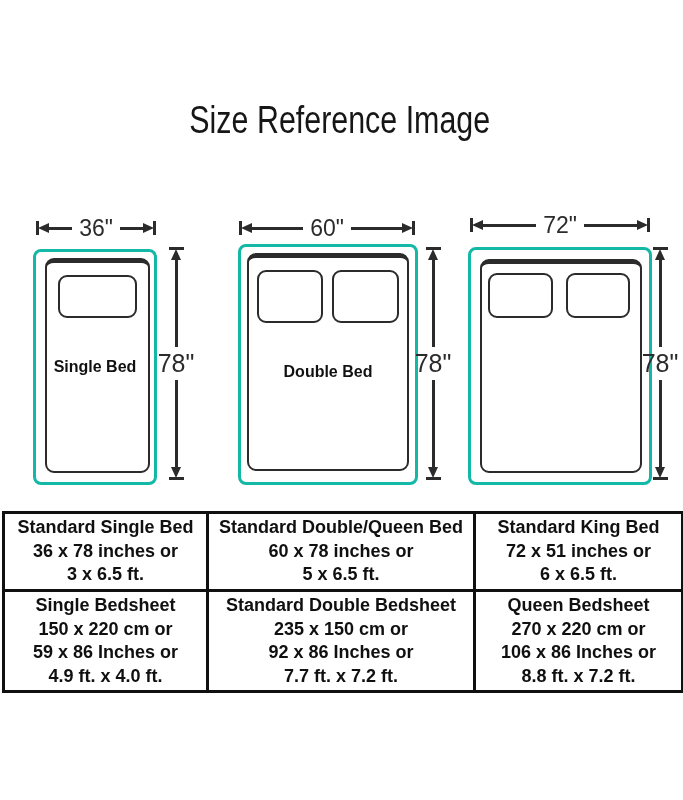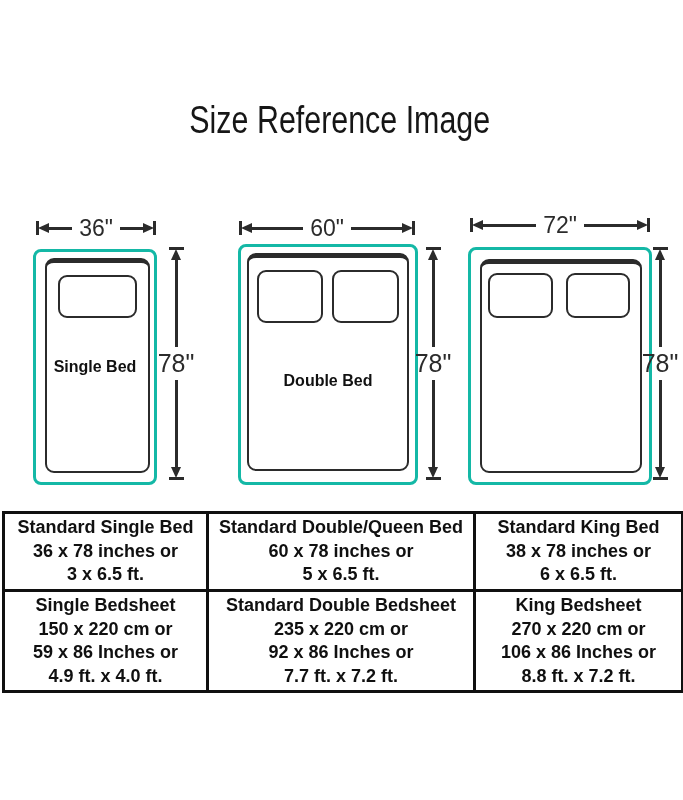--- a/index.html
+++ b/index.html
@@ -109,21 +109,21 @@
   #fig-single .pillow-1{ left: 22px; top: 23px; width: 79px; height: 43px; }
   #fig-single .bed-label { top: 106px; }
   #fig-single .v-arrow { left: 155px; top: 247px; height: 233px; }
 
   
   #fig-double .h-arrow { left: 239px; top: 213px; width: 176px; }
   #fig-double .bed     { left: 238px; top: 244px; width: 180px; height: 241px; }
   #fig-double .mattress{ left: 6px; right: 6px; top: 6px; bottom: 11px; }
   #fig-double .pillow-1{ left: 16px; top: 23px; width: 66px; height: 53px; }
   #fig-double .pillow-2{ left: 91px; top: 23px; width: 67px; height: 53px; }
-  #fig-double .bed-label { top: 125px; }
+  #fig-double .bed-label { top: 116px; }
   #fig-double .v-arrow { left: 412px; top: 247px; height: 233px; }
 
   
   #fig-king .h-arrow { left: 470px; top: 210px; width: 180px; }
   #fig-king .bed     { left: 468px; top: 247px; width: 184px; height: 238px; }
   #fig-king .mattress{ left: 9px; right: 7px; top: 9px; bottom: 9px; }
   #fig-king .pillow-1{ left: 17px; top: 23px; width: 65px; height: 45px; }
   #fig-king .pillow-2{ left: 95px; top: 23px; width: 64px; height: 45px; }
   #fig-king .bed-label { top: 103px; }
   #fig-king .v-arrow { left: 639px; top: 247px; height: 233px; }
@@ -251,39 +251,39 @@
           <span class="cell-line">36 x 78 inches or</span>
           <span class="cell-line">3 x 6.5 ft.</span>
         </td>
         <td>
           <span class="cell-line">Standard Double/Queen Bed</span>
           <span class="cell-line">60 x 78 inches or</span>
           <span class="cell-line">5 x 6.5 ft.</span>
         </td>
         <td>
           <span class="cell-line">Standard King Bed</span>
-          <span class="cell-line">38 x 78 inches or</span>
+          <span class="cell-line">72 x 51 inches or</span>
           <span class="cell-line">6 x 6.5 ft.</span>
         </td>
       </tr>
       <tr class="row-sheets">
         <td>
           <span class="cell-line">Single Bedsheet</span>
           <span class="cell-line">150 x 220 cm or</span>
           <span class="cell-line">59 x 86 Inches or</span>
           <span class="cell-line">4.9 ft. x 4.0 ft.</span>
         </td>
         <td>
           <span class="cell-line">Standard Double Bedsheet</span>
-          <span class="cell-line">235 x 220 cm or</span>
+          <span class="cell-line">235 x 150 cm or</span>
           <span class="cell-line">92 x 86 Inches or</span>
           <span class="cell-line">7.7 ft. x 7.2 ft.</span>
         </td>
         <td>
-          <span class="cell-line">King Bedsheet</span>
+          <span class="cell-line">Queen Bedsheet</span>
           <span class="cell-line">270 x 220 cm or</span>
           <span class="cell-line">106 x 86 Inches or</span>
           <span class="cell-line">8.8 ft. x 7.2 ft.</span>
         </td>
       </tr>
     </tbody>
   </table>
 
 </div>
 

